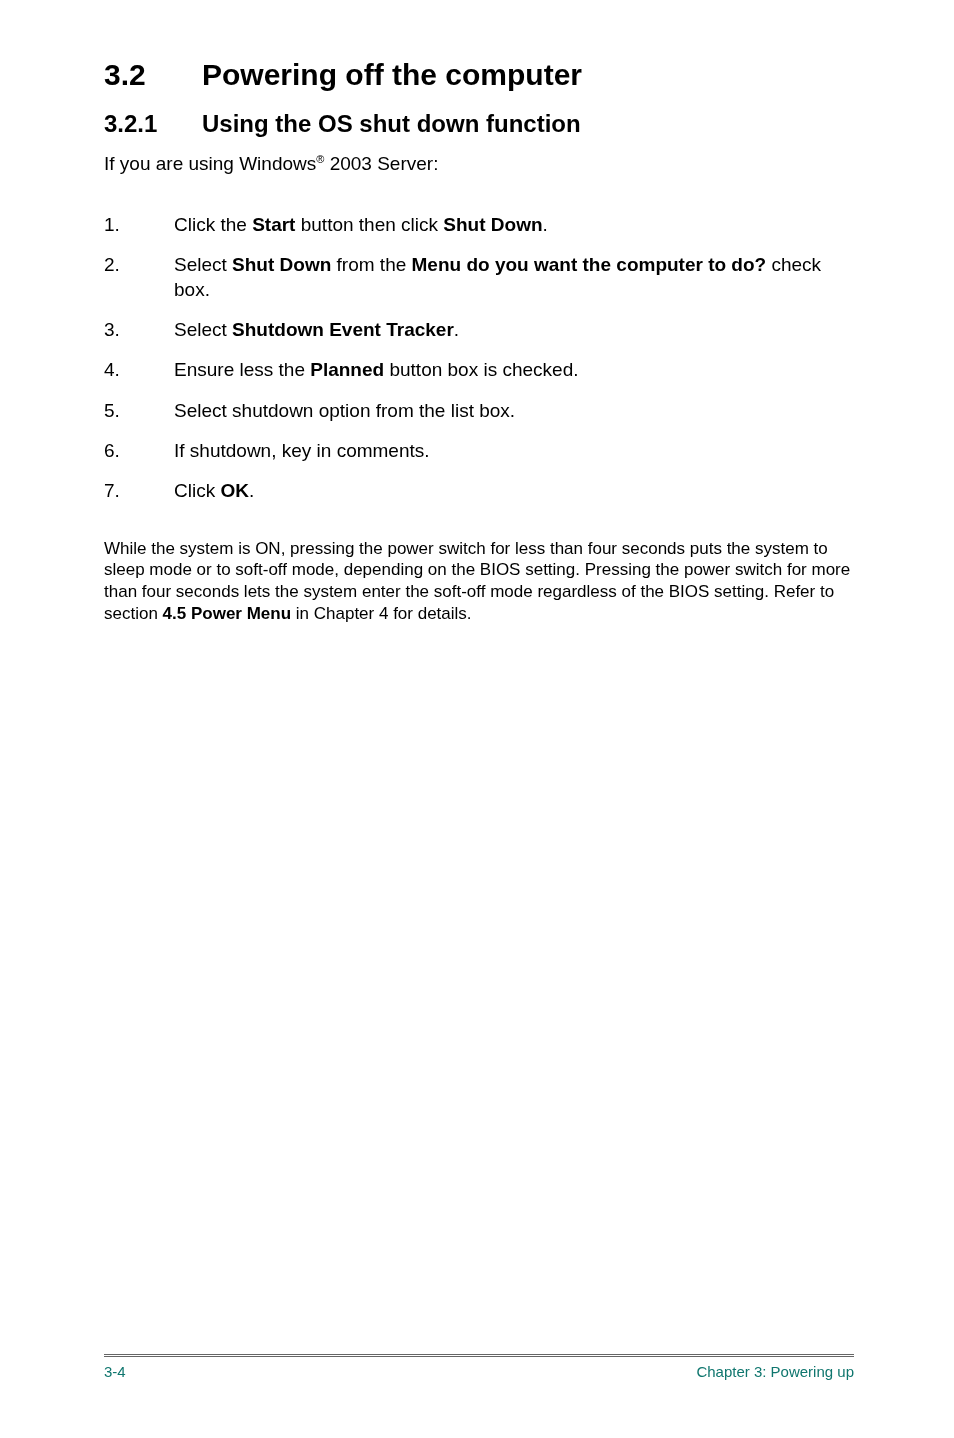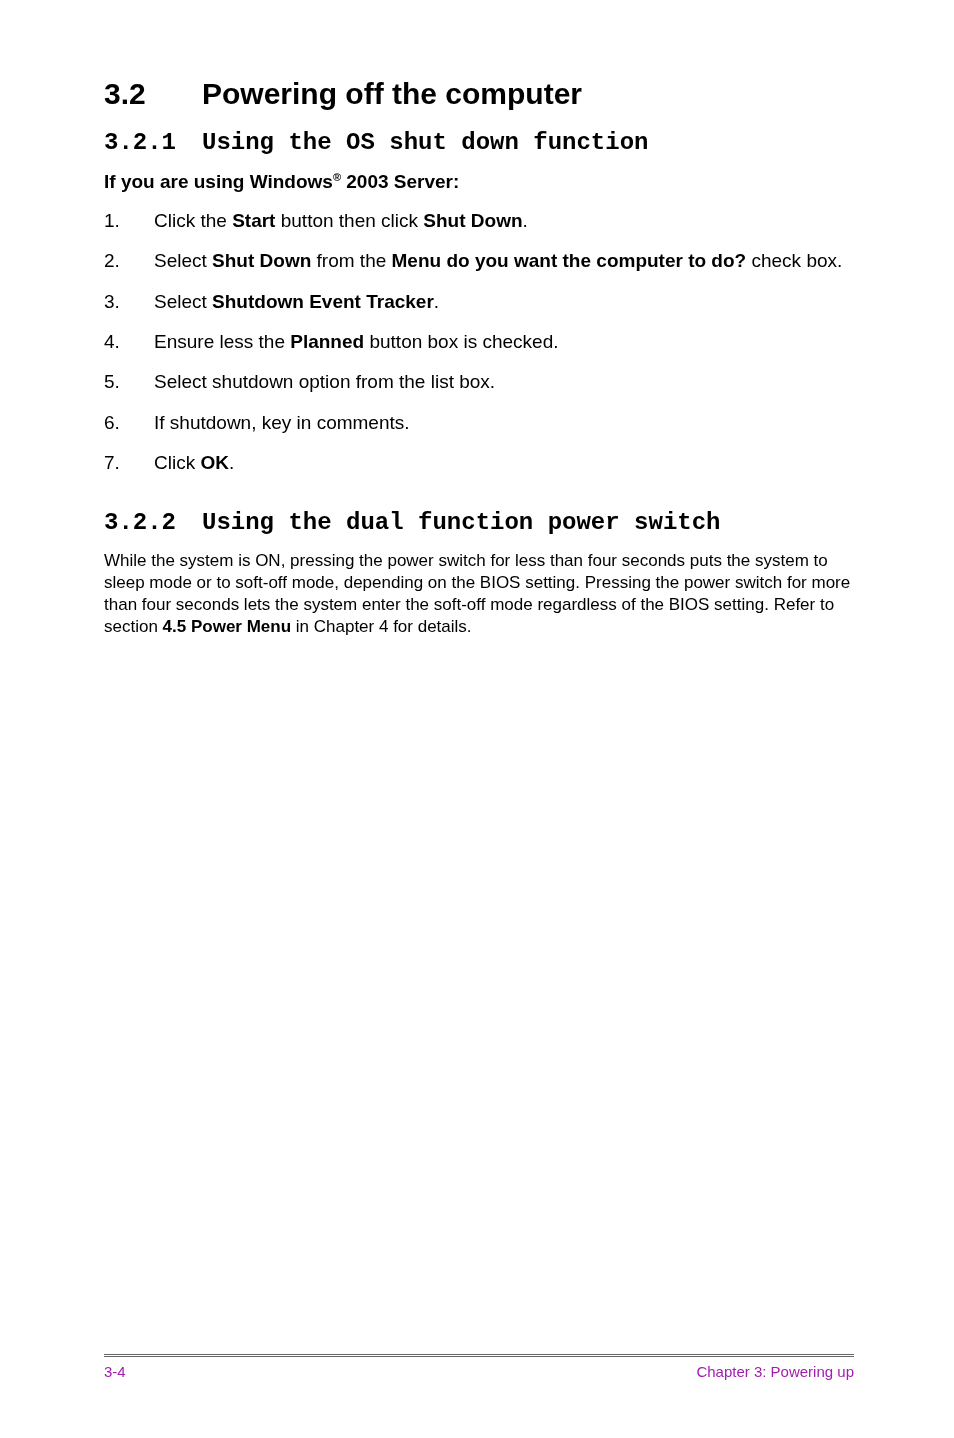--- a/index.html
+++ b/index.html
@@ -19,41 +19,39 @@
     height: 1438px;
     padding: 58px 100px 0 104px;
     position: relative;
   }
   h1.section-title {
     font-family: Verdana, Geneva, sans-serif;
     font-weight: bold;
     font-size: 30px;
     margin-bottom: 18px;
     letter-spacing: 0px;
-    margin-top: 19px;
   }
   h1.section-title .num {
     display: inline-block;
     width: 98px;
   }
   h2.subsection-title {
-    font-family: Liberation Mono, monospace;
+    font-family: Liberation Sans, sans-serif;
     font-weight: bold;
     font-size: 24px;
     margin-bottom: 14px;
   }
   h2.subsection-title .num {
     display: inline-block;
     width: 98px;
   }
   p.intro {
     font-size: 19px;
-    margin-bottom: 14px;
+    margin-bottom: 36px;
     line-height: 1.3;
-    font-weight: bold;
   }
   sup {
     font-size: 11px;
     vertical-align: super;
   }
   ol.steps {
     list-style: none;
     counter-reset: none;
     margin-bottom: 34px;
   }
@@ -63,20 +61,21 @@
     margin-bottom: 16px;
     display: flex;
   }
   ol.steps li .marker {
     display: inline-block;
     width: 50px;
     flex-shrink: 0;
   }
   ol.steps li .content {
     flex: 1;
+    margin-left: 20px;
   }
   .bold {
     font-weight: bold;
   }
   p.body {
     font-size: 17px;
     line-height: 1.29;
   }
   .footer {
     position: absolute;
@@ -88,21 +87,21 @@
     height: 3px;
     border-top: 1px solid #666;
     border-bottom: 1px solid #666;
     background: transparent;
     margin-bottom: 6px;
   }
   .footer-row {
     display: flex;
     justify-content: space-between;
     font-size: 15px;
-    color: #a21caf;
+    color: #0f766e;
   }
 </style>
 </head>
 <body>
 
 <div class="page">
 
   <h1 class="section-title">
     <span class="num">3.2</span><span>Powering off the computer</span>
   </h1>
@@ -139,23 +138,20 @@
       <li>
         <span class="marker">6.</span>
         <span class="content"><span>If shutdown, key in comments.</span></span>
       </li>
       <li>
         <span class="marker">7.</span>
         <span class="content"><span>Click </span><span class="bold">OK</span><span>.</span></span>
       </li>
     </ol>
 
-  <h2 class="subsection-title">
-    <span class="num">3.2.2</span><span>Using the dual function power switch</span>
-  </h2>
 
   <p class="body" id="body2"><span>While the system is ON, pressing the power switch for less than four seconds puts the system to sleep mode or to soft-off mode, depending on the BIOS setting. Pressing the power switch for more than four seconds lets the system enter the soft-off mode regardless of the BIOS setting. Refer to section </span><span class="bold">4.5  Power Menu</span><span> in Chapter 4 for details.</span></p>
 
   <div class="footer">
     <div class="footer-rule"></div>
     <div class="footer-row">
       <span>3-4</span>
       <span>Chapter 3: Powering up</span>
     </div>
   </div>

